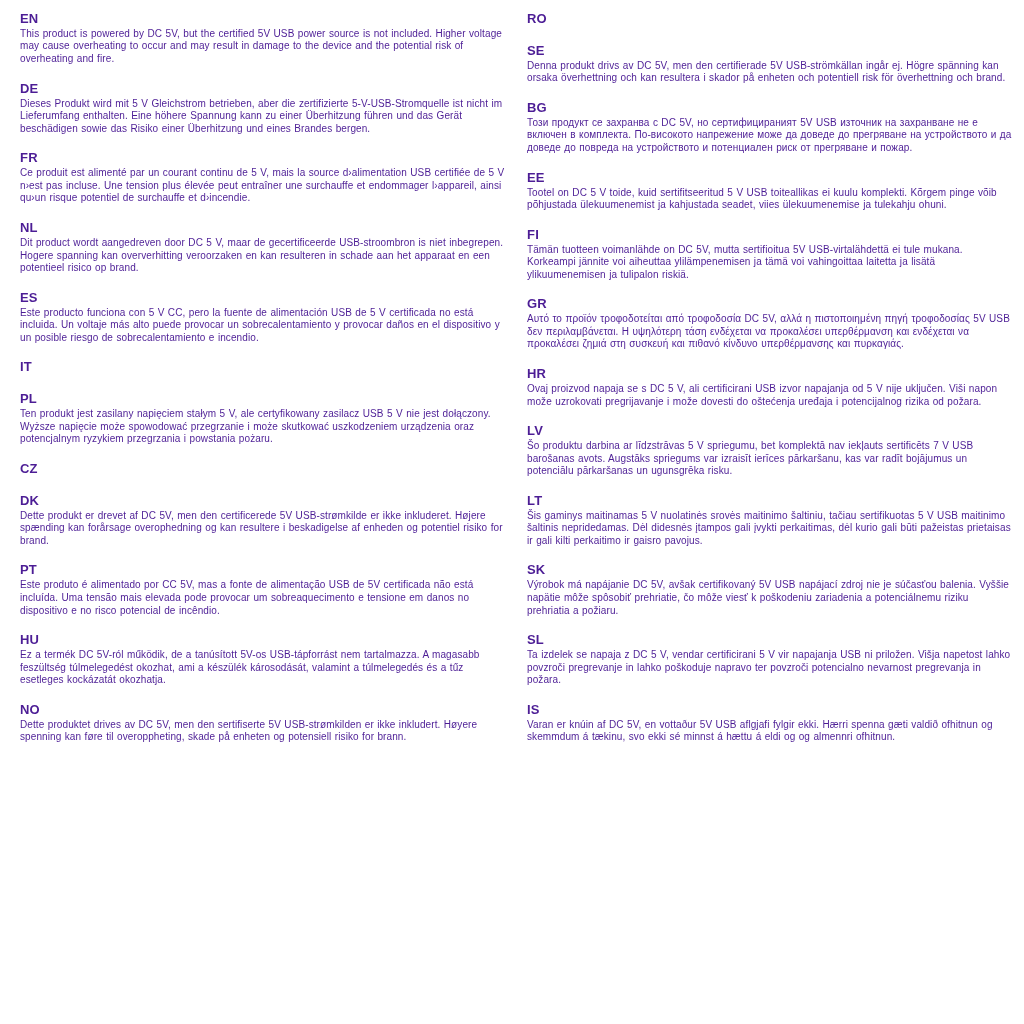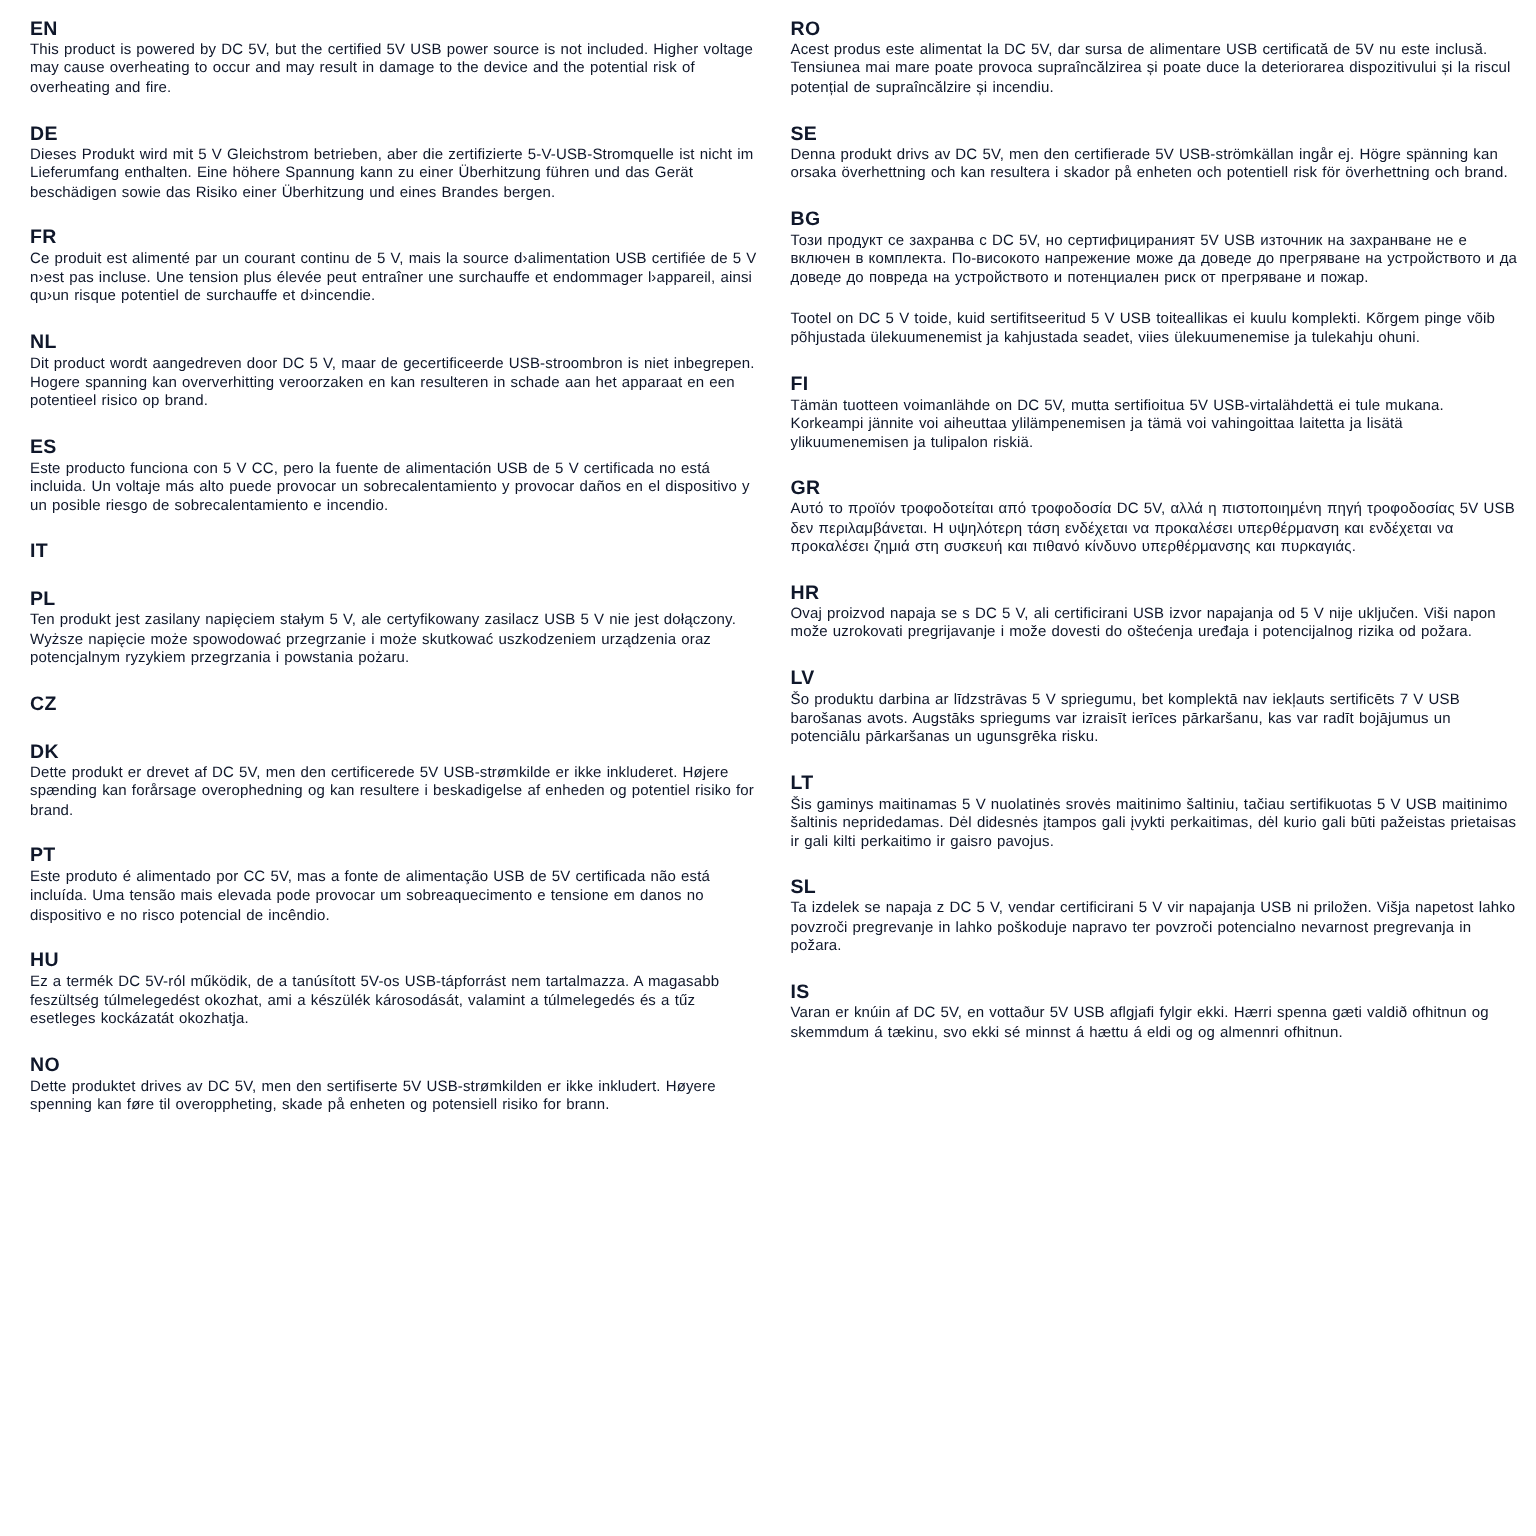--- a/index.html
+++ b/index.html
@@ -8,21 +8,21 @@
     background: #ffffff;
   }
   .sheet {
     width: 1024px;
     height: 1024px;
     background: #ffffff;
     box-sizing: border-box;
     padding: 11px 12px 0 20px;
     overflow: hidden;
     font-family: "Liberation Sans", "DejaVu Sans", sans-serif;
-    color: #0f172a;
+    color: #4c1d95;
   }
   .columns {
     display: flex;
     gap: 22px;
     align-items: flex-start;
   }
   .column {
     flex: 1 1 0;
     min-width: 0;
   }
@@ -106,34 +106,34 @@
   </section>
 
   <section class="lang-section">
     <h2 class="lang-code">NO</h2>
     <p class="lang-text">Dette produktet drives av DC 5V, men den sertifiserte 5V USB-strømkilden er ikke inkludert. Høyere spenning kan føre til overoppheting, skade på enheten og potensiell risiko for brann.</p>
   </section>
 </div>
     <div class="column" id="col-1">
   <section class="lang-section">
     <h2 class="lang-code">RO</h2>
-    <p class="lang-text">Acest produs este alimentat la DC 5V, dar sursa de alimentare USB certificată de 5V nu este inclusă. Tensiunea mai mare poate provoca supraîncălzirea și poate duce la deteriorarea dispozitivului și la riscul potențial de supraîncălzire și incendiu.</p>
   </section>
 
   <section class="lang-section">
     <h2 class="lang-code">SE</h2>
     <p class="lang-text">Denna produkt drivs av DC 5V, men den certifierade 5V USB-strömkällan ingår ej. Högre spänning kan orsaka överhettning och kan resultera i skador på enheten och potentiell risk för överhettning och brand.</p>
   </section>
 
   <section class="lang-section">
     <h2 class="lang-code">BG</h2>
     <p class="lang-text">Този продукт се захранва с DC 5V, но сертифицираният 5V USB източник на захранване не е включен в комплекта. По-високото напрежение може да доведе до прегряване на устройството и да доведе до повреда на устройството и потенциален риск от прегряване и пожар.</p>
   </section>
 
   <section class="lang-section">
+    <h2 class="lang-code">EE</h2>
     <p class="lang-text">Tootel on DC 5 V toide, kuid sertifitseeritud 5 V USB toiteallikas ei kuulu komplekti. Kõrgem pinge võib põhjustada ülekuumenemist ja kahjustada seadet, viies ülekuumenemise ja tulekahju ohuni.</p>
   </section>
 
   <section class="lang-section">
     <h2 class="lang-code">FI</h2>
     <p class="lang-text">Tämän tuotteen voimanlähde on DC 5V, mutta sertifioitua 5V USB-virtalähdettä ei tule mukana. Korkeampi jännite voi aiheuttaa ylilämpenemisen ja tämä voi vahingoittaa laitetta ja lisätä ylikuumenemisen ja tulipalon riskiä.</p>
   </section>
 
   <section class="lang-section">
     <h2 class="lang-code">GR</h2>
@@ -148,20 +148,24 @@
   <section class="lang-section">
     <h2 class="lang-code">LV</h2>
     <p class="lang-text">Šo produktu darbina ar līdzstrāvas 5 V spriegumu, bet komplektā nav iekļauts sertificēts 7 V USB barošanas avots. Augstāks spriegums var izraisīt ierīces pārkaršanu, kas var radīt bojājumus un potenciālu pārkaršanas un ugunsgrēka risku.</p>
   </section>
 
   <section class="lang-section">
     <h2 class="lang-code">LT</h2>
     <p class="lang-text">Šis gaminys maitinamas 5 V nuolatinės srovės maitinimo šaltiniu, tačiau sertifikuotas 5 V USB maitinimo šaltinis nepridedamas. Dėl didesnės įtampos gali įvykti perkaitimas, dėl kurio gali būti pažeistas prietaisas ir gali kilti perkaitimo ir gaisro pavojus.</p>
   </section>
 
+  <section class="lang-section">
+    <h2 class="lang-code">SK</h2>
+    <p class="lang-text">Výrobok má napájanie DC 5V, avšak certifikovaný 5V USB napájací zdroj nie je súčasťou balenia. Vyššie napätie môže spôsobiť prehriatie, čo môže viesť k poškodeniu zariadenia a potenciálnemu riziku prehriatia a požiaru.</p>
+  </section>
 
   <section class="lang-section">
     <h2 class="lang-code">SL</h2>
     <p class="lang-text">Ta izdelek se napaja z DC 5 V, vendar certificirani 5 V vir napajanja USB ni priložen. Višja napetost lahko povzroči pregrevanje in lahko poškoduje napravo ter povzroči potencialno nevarnost pregrevanja in požara.</p>
   </section>
 
   <section class="lang-section">
     <h2 class="lang-code">IS</h2>
     <p class="lang-text">Varan er knúin af DC 5V, en vottaður 5V USB aflgjafi fylgir ekki. Hærri spenna gæti valdið ofhitnun og skemmdum á tækinu, svo ekki sé minnst á hættu á eldi og og almennri ofhitnun.</p>
   </section>

